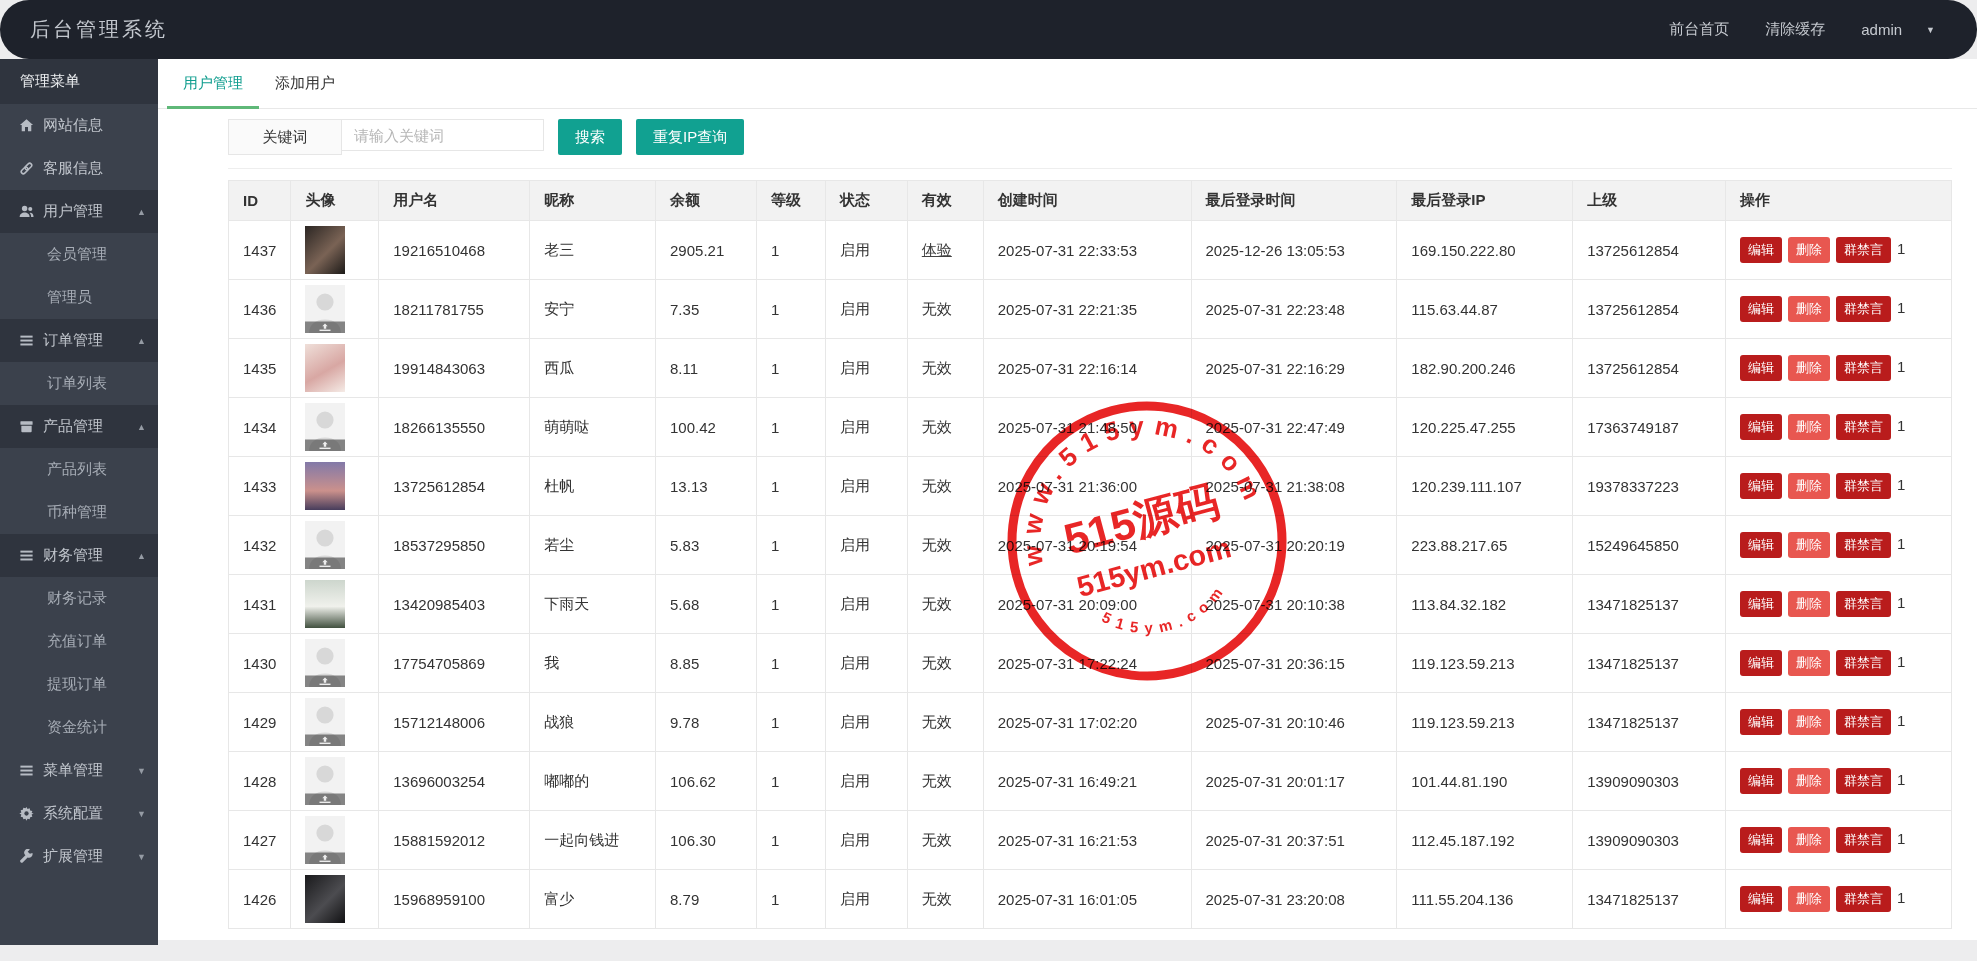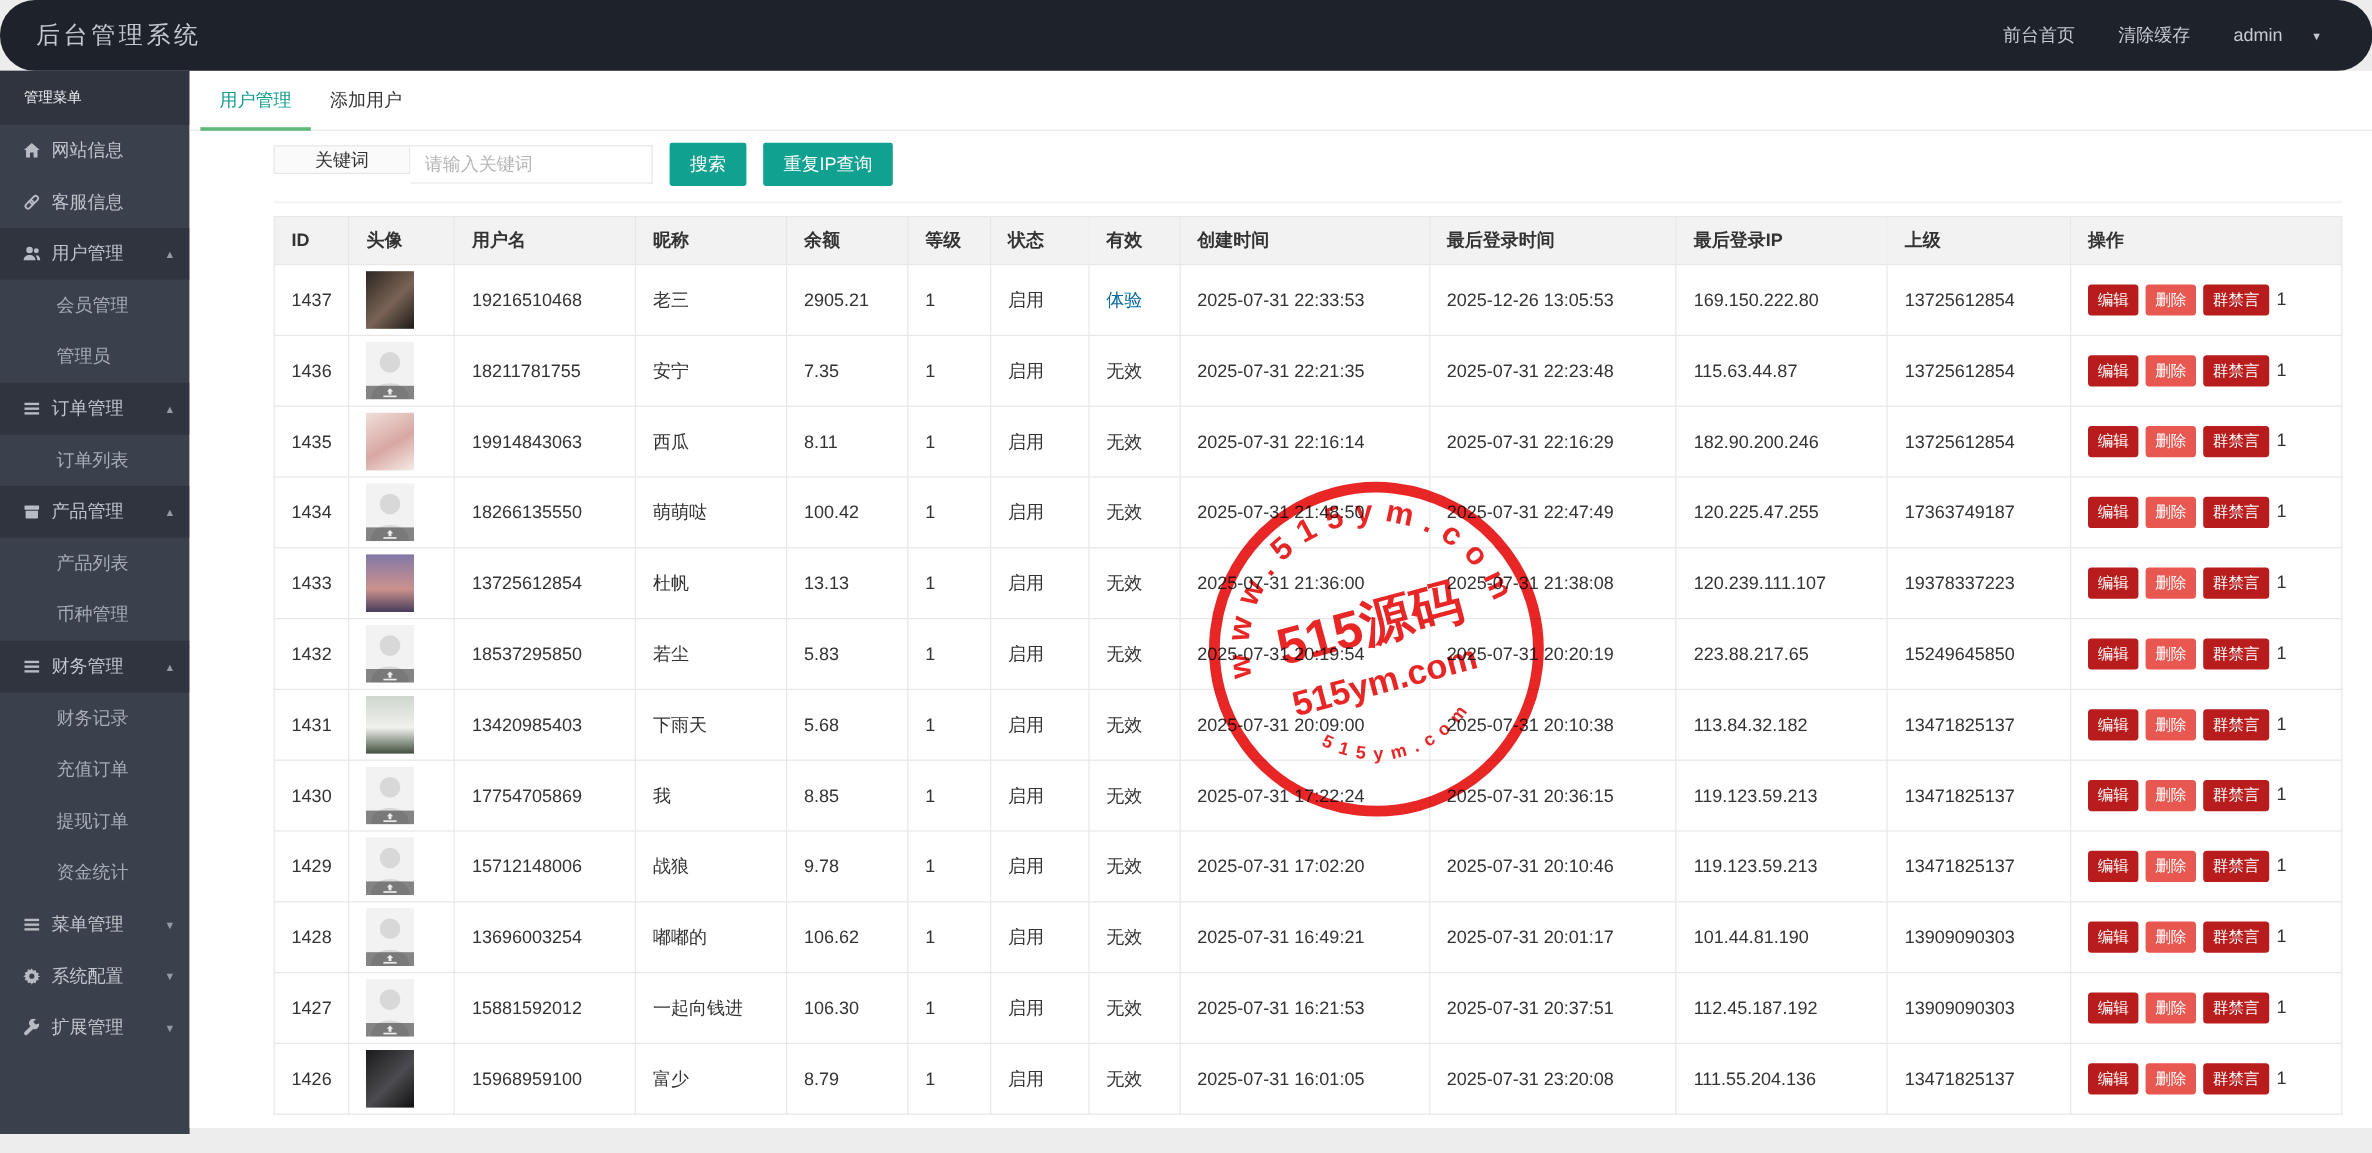--- a/index.html
+++ b/index.html
@@ -14,21 +14,21 @@
   .top-link { color:#c6cad0; font-size:15px; cursor:pointer; text-decoration:none; }
   .top-user { display:flex; align-items:center; gap:24px; }
   .top-user .caret { font-size:9px; color:#c6cad0; }
 
   
   .layout { display:flex; align-items:flex-start; }
 
   
   .sidebar { width:158px; background:#3b414c; height:886px; flex:0 0 158px; }
   .side-header { height:45px; display:flex; align-items:center; padding-left:20px;
-    background:#2f343e; color:#eceef0; font-size:12px; }
+    background:#2f343e; color:#eceef0; font-size:15px; }
   .side-item { height:43px; display:flex; align-items:center; padding:0 12px 0 19px;
     color:#c0c5cc; font-size:15px; cursor:pointer; }
   .side-item.dark { background:#2f343e; }
   .side-item .sicon { width:15px; height:15px; margin-right:9px; display:inline-flex; color:#b7bcc4; }
   .side-item .sicon svg { width:15px; height:15px; }
   .side-item.sub { padding-left:47px; color:#a7adb6; }
   .side-item .arrow { margin-left:auto; font-size:9px; color:#959ba4; }
 
   
   .main { flex:1; background:#ffffff; min-height:881px; position:relative; }
@@ -36,38 +36,38 @@
   .tab { padding:0 16px; display:flex; align-items:center; font-size:15px; color:#333;
     cursor:pointer; position:relative; }
   .tab.active { color:#0f9d8e; }
   .tab.active::after { content:""; position:absolute; left:0; right:0; bottom:-1px;
     height:3px; background:#5FB878; }
 
   .content { padding:0 25px 0 70px; }
   .filter-row { display:flex; align-items:center; margin-top:10px; }
   .fgroup { display:inline-flex; }
   .fgroup + .fgroup { margin-left:10px; }
-  .flabel { width:114px; height:24px; display:inline-flex; align-items:center; justify-content:center;
+  .flabel { width:114px; height:36px; display:inline-flex; align-items:center; justify-content:center;
     background:#fafafa; border:1px solid #e6e6e6; font-size:15px; color:#333; }
   .finput { height:32px; border:1px solid #e6e6e6; border-left:none; padding:0 12px;
     font-size:15px; color:#333; outline:none; font-family:inherit; }
   .finput::placeholder { color:#b6b6b6; }
   .finput.kw { width:202px; }
   .finput.ip { width:154px; }
   .btn-teal { height:36px; border:none; background:#11A191; color:#fff; font-size:15px;
     padding:0 17px; margin-left:14px; cursor:pointer; border-radius:2px; font-family:inherit; }
   .divider { border-top:1px solid #eeeeee; margin-top:13px; }
 
   
   table { border-collapse:collapse; margin-top:11px; table-layout:fixed; }
   th, td { border:1px solid #e7e7e7; text-align:left; padding:0 14px; font-size:15px; color:#333;
     overflow:hidden; white-space:nowrap; }
   th { height:40px; background:#f2f2f2; font-weight:bold; }
   td { height:59px; }
-  .valid-green { color:#0369a1; }
+  .valid-green { color:#404040;text-decoration:underline; }
   .avatar { width:40px; height:48px; overflow:hidden; background:#f0f0f0; }
   .avatar svg { display:block; }
   .av-photo-dark   { background:linear-gradient(135deg,#2b2623,#7a6355 55%,#1c1a18); }
   .av-photo-pink   { background:linear-gradient(150deg,#efdfd9,#d8a7a3 55%,#f5ebe6); }
   .av-photo-sunset { background:linear-gradient(180deg,#8279a8,#cb918c 60%,#473d5c); }
   .av-photo-room   { background:linear-gradient(180deg,#cdd6cd,#f0f1ec 55%,#41503f); }
   .av-photo-selfie { background:linear-gradient(135deg,#1a1a1c,#4c4c50 55%,#111113); }
   .btn-sm { border:none; color:#fff; font-size:13px; padding:4px 8px; border-radius:3px;
     margin-right:6px; cursor:pointer; font-family:inherit; }
   .btn-g { background:#b91c1c; }

